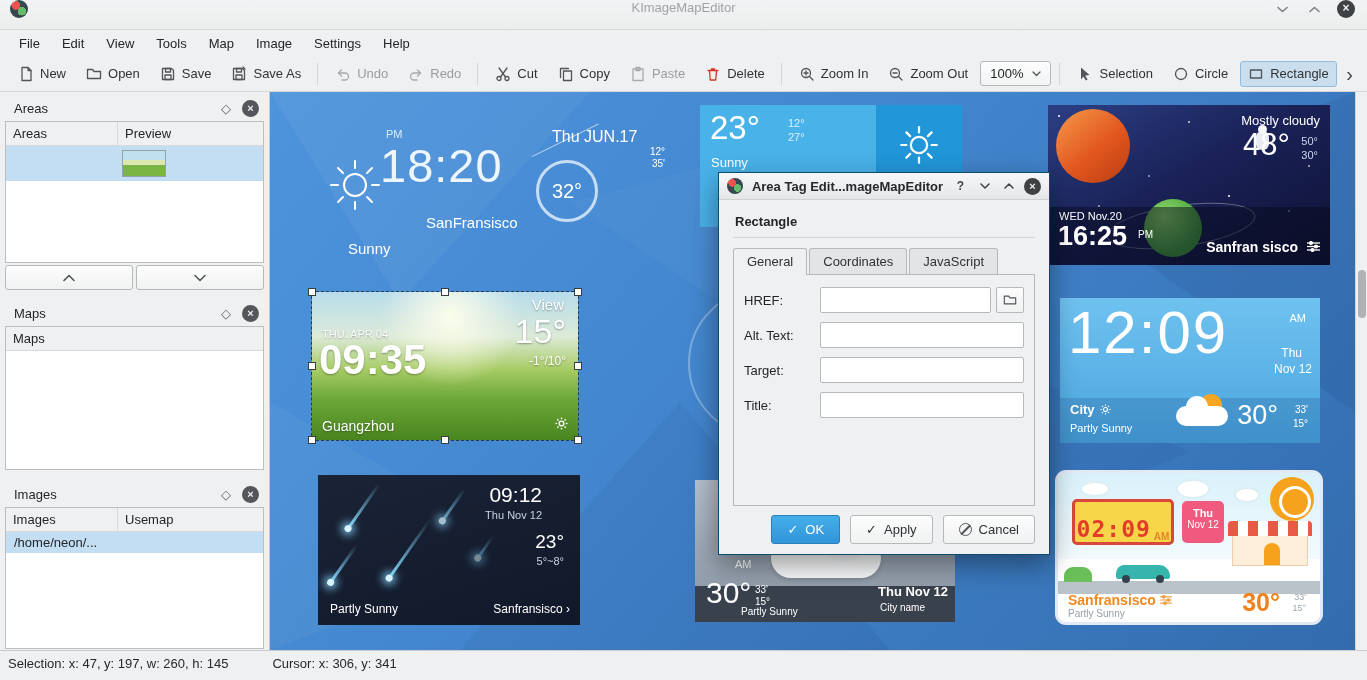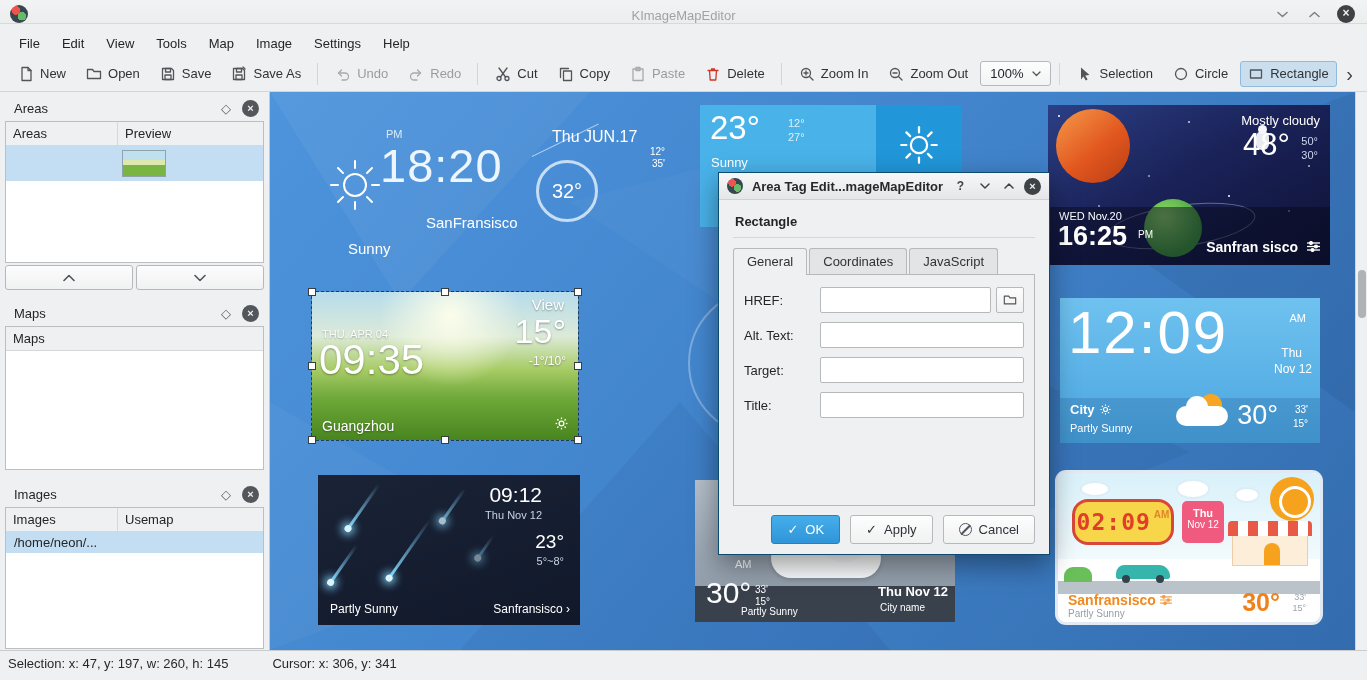--- a/index.html
+++ b/index.html
@@ -3,21 +3,21 @@
 <meta charset="utf-8">
 <style>
 *{margin:0;padding:0;box-sizing:border-box}
 html,body{width:1367px;height:680px}
 body{font-family:"Liberation Sans","DejaVu Sans",sans-serif;font-size:13px;color:#232629;background:#eff0f1;position:relative;overflow:hidden}
 .abs{position:absolute}
 svg{display:block}
 .ico{stroke:#51555a;fill:none;stroke-width:1.3;stroke-linecap:round;stroke-linejoin:round}
 
 
-#titlebar{position:absolute;left:0;top:0;width:1367px;height:24px;background:linear-gradient(#f2f3f4,#eceded);border-bottom:1px solid #d8d9da;display:flex;align-items:flex-end}
+#titlebar{position:absolute;left:0;top:0;width:1367px;height:30px;background:linear-gradient(#f2f3f4,#eceded);border-bottom:1px solid #d8d9da;display:flex;align-items:flex-start}
 .appico{width:18px;height:18px;border-radius:50%;background:radial-gradient(circle at 32% 30%,#ef5350 0 24%,transparent 25%),radial-gradient(circle at 66% 62%,#66bb6a 0 26%,transparent 27%),#37474f;flex:none}
 #titlebar .appico{margin-left:10px}
 .win-title{position:absolute;left:0;right:0;text-align:center;color:#a0a3a6;font-size:13px;pointer-events:none}
 .win-controls{margin-left:auto;display:flex;align-items:center;gap:14px;margin-right:12px;z-index:2}
 .wc-btn{width:18px;height:18px;display:flex;align-items:center;justify-content:center}
 .wc-close{width:18px;height:18px;border-radius:50%;background:#3e4245;color:#eff0f1;font-size:12px;line-height:17px;text-align:center;font-weight:bold}
 
 
 #menubar{position:absolute;left:0;top:30px;width:1367px;height:26px;display:flex;align-items:center;padding-left:8px;background:#eff0f1}
 .menu-item{padding:3px 11px;border-radius:3px}
@@ -94,21 +94,21 @@
 .w3 .ampm{left:90px;top:22px;font-size:10px}
 .w3 .city{right:32px;top:32px;font-size:14px;font-weight:bold}
 .w3 .slid{right:10px;top:34px}
 
 
 .w4{left:42px;top:200px;width:266px;height:148px;color:#fff;background:radial-gradient(circle at 52% 16%,rgba(255,255,235,.95),rgba(255,255,255,0) 38%),linear-gradient(180deg,#b7dcec 0%,#dcead8 30%,#a8cc66 52%,#6da839 72%,#49851f 100%);text-shadow:0 1px 2px rgba(0,0,0,.35)}
 .w4 .cond{right:14px;top:4px;font-size:15px}
 .w4 .temp{right:12px;top:20px;font-size:34px;font-weight:300}
 .w4 .range{right:12px;top:62px;font-size:12px}
 .w4 .date{left:10px;top:36px;font-size:11px;opacity:.9}
-.w4 .time{left:7px;top:44px;font-size:42px;font-weight:400}
+.w4 .time{left:7px;top:44px;font-size:42px;font-weight:700}
 .w4 .city{left:10px;bottom:6px;font-size:14px}
 .w4 .gear{right:10px;bottom:10px}
 .sel-border{position:absolute;left:-1px;top:-1px;right:-1px;bottom:-1px;border:1px dashed rgba(25,25,25,.7)}
 .hd{position:absolute;width:8px;height:8px;background:#fff;border:1px solid #3a3d40;z-index:5}
 
 
 .w5{left:790px;top:206px;width:260px;height:145px;background:linear-gradient(180deg,#6fc2ef,#4aa5e0);color:#fff}
 .w5 .time{left:8px;top:0;font-size:60px;font-weight:300;letter-spacing:2px}
 .w5 .ampm{right:14px;top:14px;font-size:11px}
 .w5 .day{right:18px;top:48px;font-size:12px}
@@ -152,21 +152,21 @@
 .w7 .cond{left:46px;top:126px;font-size:10px;z-index:2}
 .w7 .dd{left:183px;top:104px;font-size:13px;font-weight:bold;z-index:2}
 .w7 .cityname{left:185px;top:122px;font-size:10px;z-index:2}
 
 
 .w8{left:788px;top:381px;width:262px;height:149px;background:#fff;border-radius:8px;box-shadow:0 0 0 3px rgba(255,255,255,.85);overflow:hidden}
 .w8 .sky{left:0;top:0;right:0;height:86px;background:linear-gradient(#d9f1fa,#f2fafd)}
 .oc{position:absolute;background:#fff;border:2px solid #dcedf5;border-radius:50%}
 .w8 .sunbadge{right:6px;top:4px;width:44px;height:44px;border-radius:50%;background:#f6a21d}
 .w8 .sunbadge::after{content:"";position:absolute;left:9px;top:9px;width:26px;height:26px;border:3px solid #fff;border-radius:50%}
-.w8 .sign{left:14px;top:26px;width:102px;height:46px;background:#f8d64a;border:3px solid #d8473a;border-radius:16px;display:flex;align-items:flex-start;justify-content:center;gap:3px;padding-top:7px}
+.w8 .sign{left:14px;top:26px;width:102px;height:46px;background:#f8d64a;border:3px solid #d8473a;border-radius:5px;display:flex;align-items:flex-end;justify-content:center;gap:3px;padding-top:7px}
 .w8 .led{font-family:"DejaVu Sans Mono",monospace;font-weight:bold;font-size:23px;color:#e23d2a;letter-spacing:1px}
 .w8 .ledam{font-size:10px;color:#e2852a;font-weight:bold}
 .w8 .badge{left:124px;top:28px;width:42px;height:42px;background:#f05a7e;border-radius:5px;color:#fff;text-align:center;padding-top:6px}
 .w8 .bday{font-size:11px;font-weight:bold}
 .w8 .bdate{font-size:10px}
 .w8 .store{right:8px;top:48px;width:84px;height:48px}
 .w8 .awning{left:0;top:0;right:0;height:15px;background:repeating-linear-gradient(90deg,#e85a46 0 10px,#fff 10px 20px);border-radius:4px 4px 0 0}
 .w8 .sbody{left:4px;top:15px;right:4px;height:30px;background:#fdeeda;border:1px solid #f0cda8;border-top:none}
 .w8 .sdoor{left:36px;top:22px;width:16px;height:22px;background:#f6a21d;border-radius:8px 8px 0 0}
 .w8 .road{left:0;right:0;top:108px;height:13px;background:#b9c3c9}

